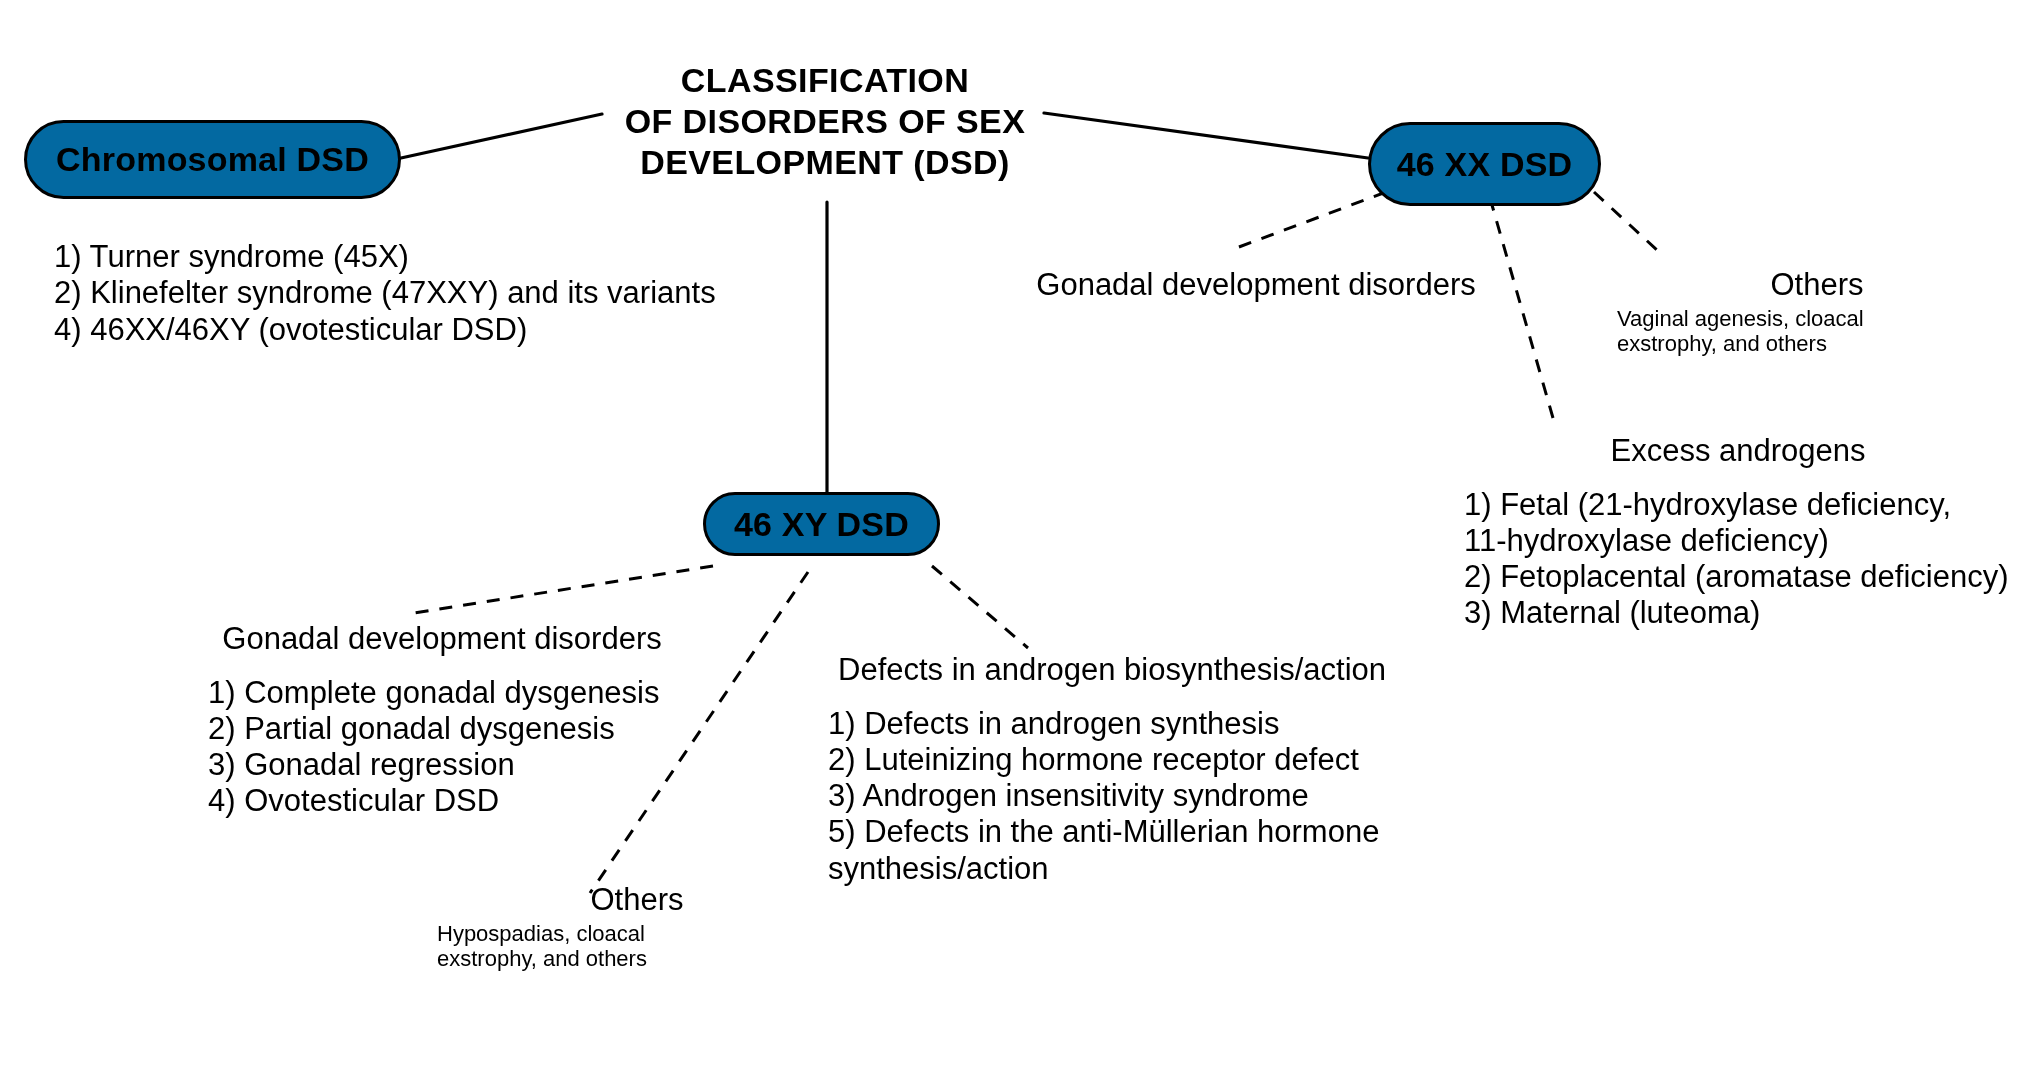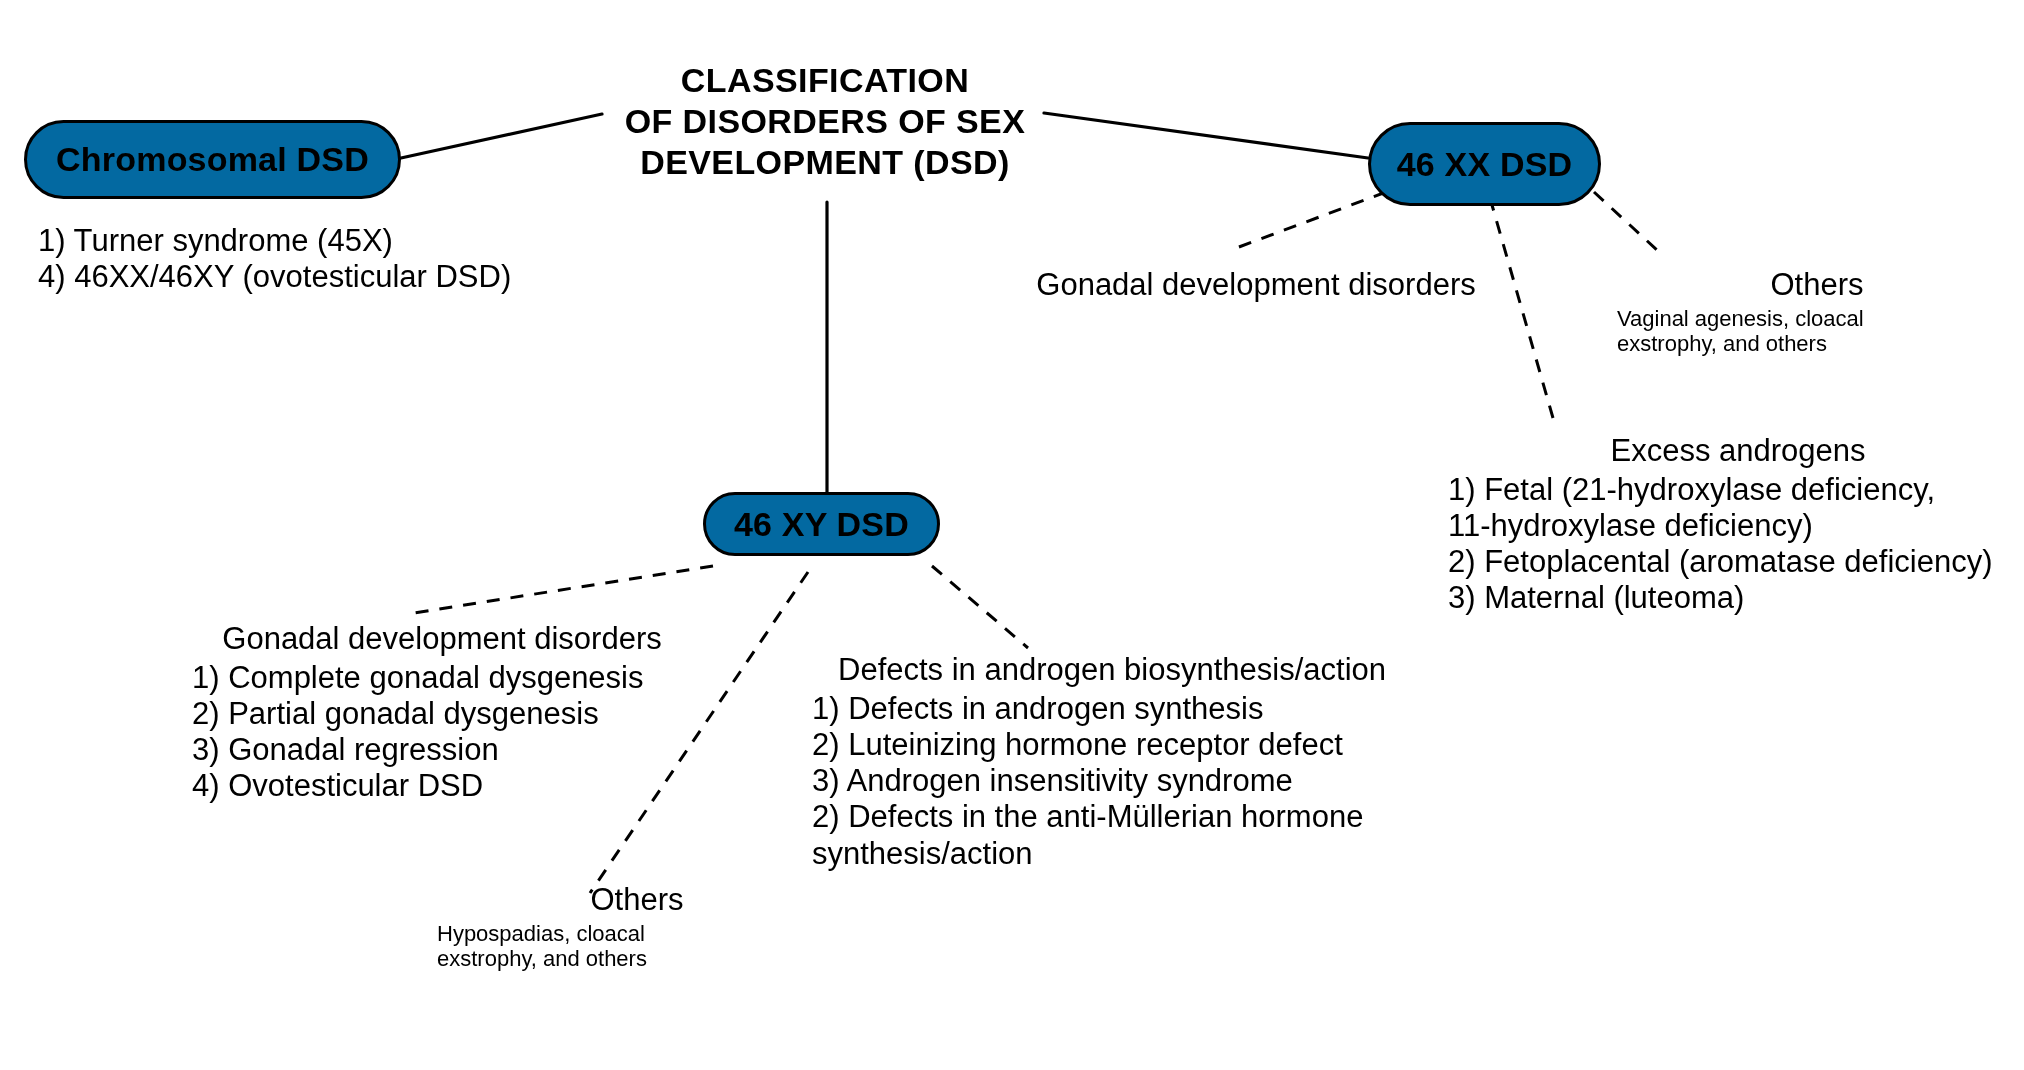--- a/index.html
+++ b/index.html
@@ -53,21 +53,21 @@
   .block .hdr {
     font-weight: 400;
     font-size: 31px;
     line-height: 1.28;
     margin: 0 0 1px 0;
     white-space: nowrap;
     text-align: center;
   }
   .block ul {
     list-style: none;
-    margin: 0;
+    margin: 16px;
     padding: 0;
   }
   .block li {
     font-size: 31px;
     line-height: 1.17;
     white-space: pre-line;
   }
   .plain {
     font-size: 22px;
     line-height: 1.17;
@@ -108,20 +108,21 @@
     <span style="font-size:34px;">46 XX DSD</span>
   </div>
 
   <div class="node" style="left:703px; top:492px; width:237px; height:64px;text-align:center;">
     <span style="font-size:34px;">46 XY DSD</span>
   </div>
 
   <div class="block" style="left:38px; top:223px; width:720px;">
     <ul>
       <li>1) Turner syndrome (45X)</li>
+      <li>2) Klinefelter syndrome (47XXY) and its variants</li>
       <li>4) 46XX/46XY (ovotesticular DSD)</li>
     </ul>
   </div>
 
   <div class="block" style="left:1021px; top:265px; width:470px;">
     <div class="hdr">Gonadal development disorders</div>
   </div>
 
   <div class="block" style="left:1617px; top:265px; width:400px;">
     <div class="hdr">Others</div>
@@ -148,21 +149,21 @@
       <li>4) Ovotesticular DSD</li>
     </ul>
   </div>
 
   <div class="block" style="left:812px; top:650px; width:600px;">
     <div class="hdr">Defects in androgen biosynthesis/action</div>
     <ul>
       <li>1) Defects in androgen synthesis</li>
       <li>2) Luteinizing hormone receptor defect</li>
       <li>3) Androgen insensitivity syndrome</li>
-      <li>2) Defects in the anti-Müllerian hormone
+      <li>5) Defects in the anti-Müllerian hormone
 synthesis/action</li>
     </ul>
   </div>
 
   <div class="block" style="left:437px; top:880px; width:400px;">
     <div class="hdr">Others</div>
     <div class="plain">Hypospadias, cloacal
 exstrophy, and others</div>
   </div>
 

